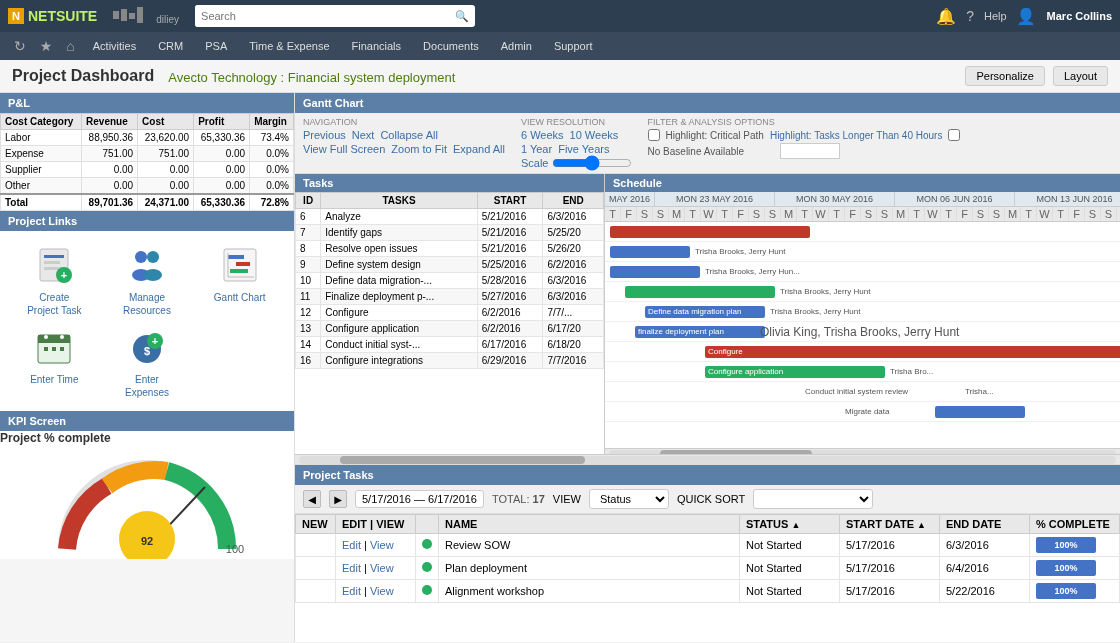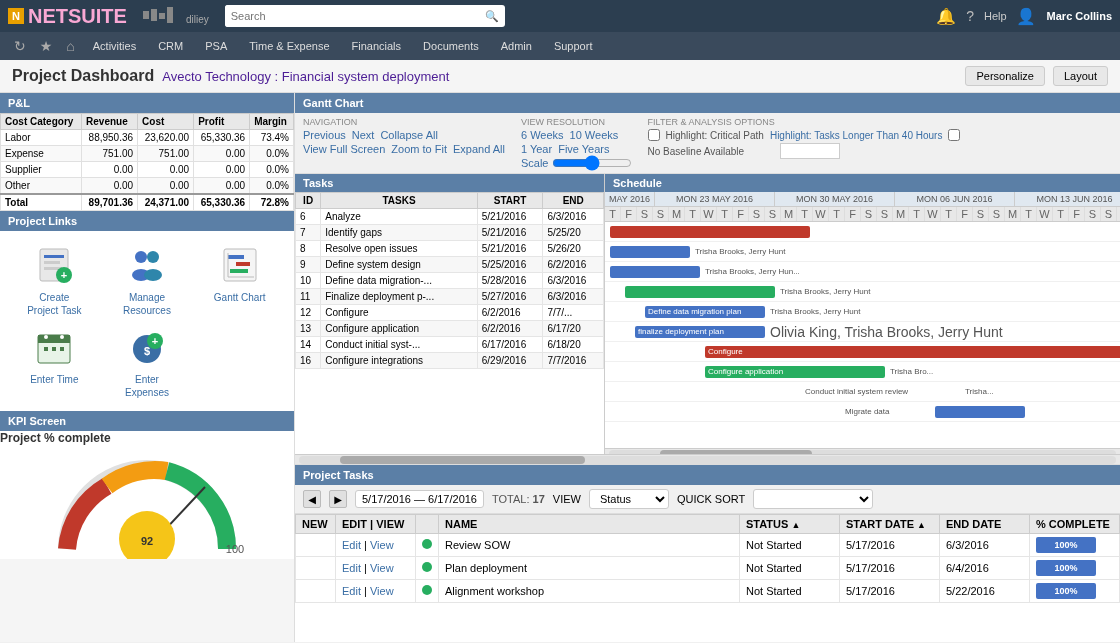--- a/index.html
+++ b/index.html
@@ -22,21 +22,21 @@
       font-weight: bold;
       font-size: 13px;
     }
     .logo-ns {
       background: #e8a000;
       color: white;
       padding: 2px 4px;
       font-weight: bold;
       font-size: 11px;
     }
-    .logo-text { color: #f9a8d4; font-size: 20px; font-weight: bold; }
+    .logo-text { color: #bef264; font-size: 14px; font-weight: bold; }
     .diliey-logo { color: #aaa; font-size: 11px; margin-left: 8px; }
     .search-bar {
       flex: 1;
       max-width: 300px;
       height: 22px;
       border: none;
       border-radius: 3px;
       padding: 0 8px;
       font-size: 11px;
     }
@@ -72,21 +72,21 @@
     
     .page-header {
       background: #f5f5f5;
       border-bottom: 1px solid #ddd;
       padding: 6px 12px;
       display: flex;
       align-items: center;
       justify-content: space-between;
     }
     .page-title { font-size: 16px; font-weight: bold; color: #333; }
-    .page-subtitle { font-size: 13px; color: #4c1d95; margin-left: 8px; }
+    .page-subtitle { font-size: 13px; color: #4d7c0f; margin-left: 8px; }
     .page-actions { display: flex; gap: 8px; }
     .page-action-btn {
       background: #e8e8e8;
       border: 1px solid #ccc;
       border-radius: 3px;
       padding: 3px 10px;
       cursor: pointer;
       font-size: 11px;
     }
 
@@ -464,21 +464,21 @@
   <span class="nav-item">CRM</span>
   <span class="nav-item">PSA</span>
   <span class="nav-item">Time &amp; Expense</span>
   <span class="nav-item">Financials</span>
   <span class="nav-item">Documents</span>
   <span class="nav-item">Admin</span>
   <span class="nav-item">Support</span>
 </div>
 
 <div class="page-header">
-  <div style="display:flex;align-items:center;">
+  <div style="display:flex;align-items:flex-end;gap:6px;">
     <span class="page-title">Project Dashboard</span>
     <span class="page-subtitle">Avecto Technology : Financial system deployment</span>
   </div>
   <div class="page-actions">
     <button class="page-action-btn">Personalize</button>
     <button class="page-action-btn">Layout</button>
   </div>
 </div>
 
 <div class="main-content">
@@ -850,21 +850,21 @@
                 <span style="position:absolute;left:175px;font-size:8px;color:#555;">Trisha Brooks, Jerry Hunt</span>
               </div>
 
               <div class="gantt-row">
                 <div class="gantt-bar bar-blue" style="left:40px;width:120px;">Define data migration plan</div>
                 <span style="position:absolute;left:165px;font-size:8px;color:#555;">Trisha Brooks, Jerry Hunt</span>
               </div>
 
               <div class="gantt-row">
                 <div class="gantt-bar bar-blue" style="left:30px;width:130px;">finalize deployment plan</div>
-                <span style="position:absolute;left:165px;font-size:14px;color:#555;">Olivia King, Trisha Brooks, Jerry Hunt</span>
+                <span style="position:absolute;left:155px;font-size:12px;color:#555;">Olivia King, Trisha Brooks, Jerry Hunt</span>
               </div>
 
               <div class="gantt-row">
                 <div class="gantt-bar bar-red" style="left:100px;width:440px;">Configure</div>
               </div>
 
               <div class="gantt-row">
                 <div class="gantt-bar bar-green" style="left:100px;width:180px;">Configure application</div>
                 <span style="position:absolute;left:285px;font-size:8px;color:#555;">Trisha Bro...</span>
               </div>

